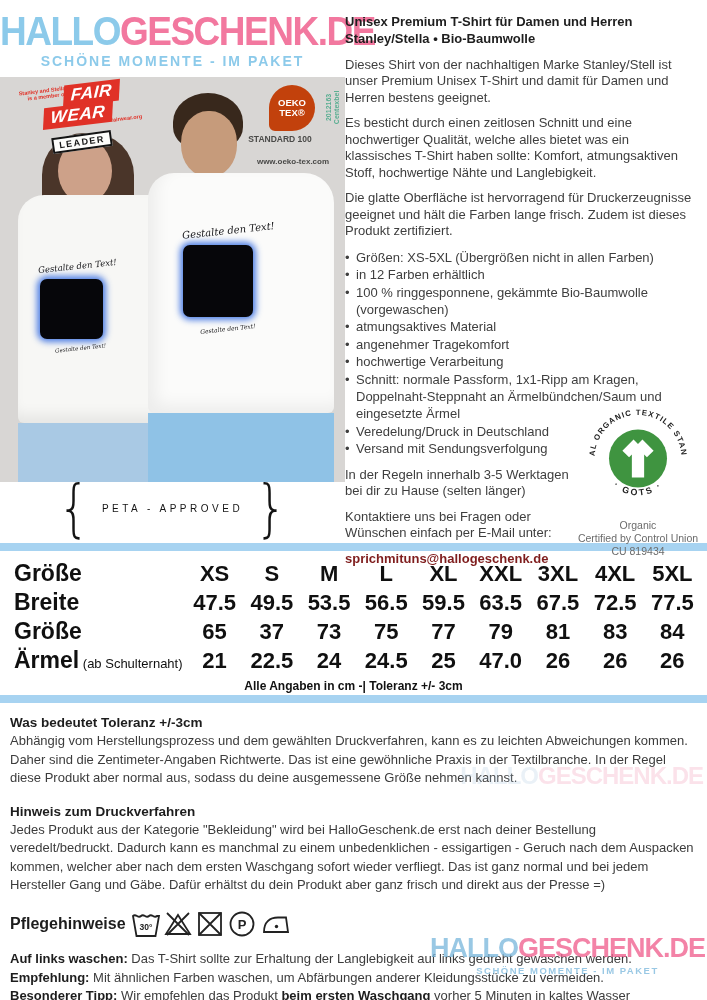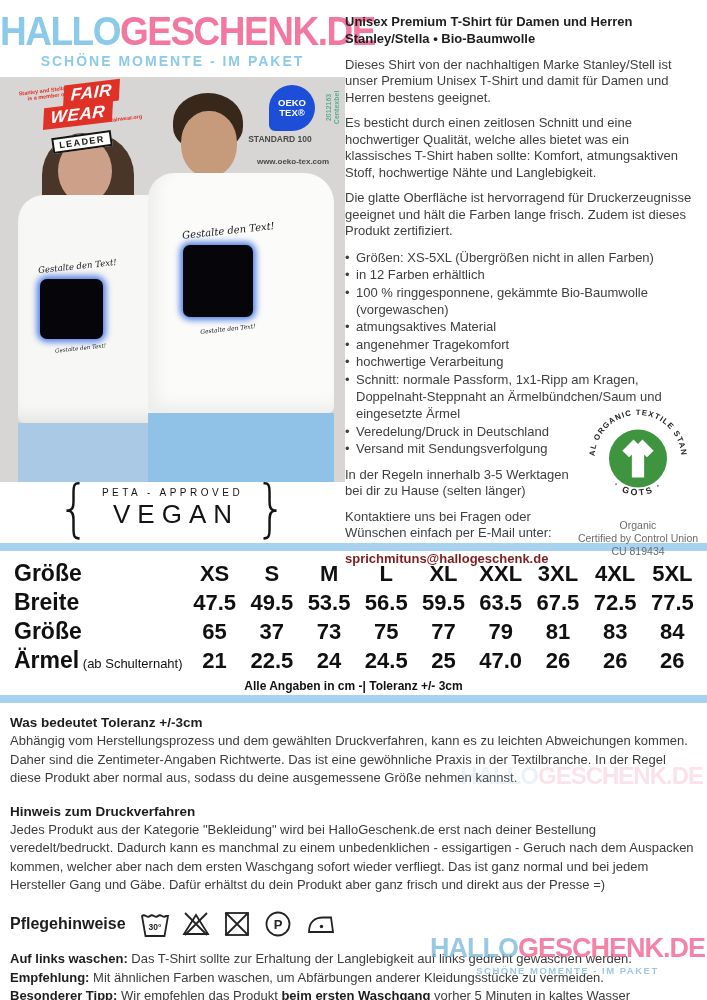--- a/index.html
+++ b/index.html
@@ -34,21 +34,21 @@
   .fairwear{position:absolute;left:8px;top:3px;width:128px;height:80px;}
   .fw-member{position:absolute;left:6px;top:8px;width:52px;font-size:5.5px;font-weight:700;color:#e03127;transform:rotate(-7deg);line-height:1.15;text-align:right;}
   .fw-block{position:absolute;background:#e03127;color:#fff;font-weight:800;font-style:italic;font-size:17px;
             padding:0 7px;line-height:22px;transform:skewX(-10deg) rotate(-7deg);letter-spacing:.5px;}
   .fw-fair{left:56px;top:2px;} .fw-wear{left:36px;top:24px;}
   .fw-url{position:absolute;left:103px;top:35px;font-size:5.5px;font-weight:700;color:#e03127;transform:rotate(-7deg);}
   .fw-leader{position:absolute;left:44px;top:54px;background:#fdfdfb;color:#141414;border:2px solid #141414;
              font-size:9px;font-weight:800;letter-spacing:1.5px;padding:1px 5px;transform:rotate(-8deg);}
   
   .oeko{position:absolute;left:245px;top:8px;width:96px;height:86px;text-align:center;}
-  .oeko-blob{position:absolute;left:24px;top:0;width:46px;height:46px;background:#1d4ed8;border-radius:50% 50% 50% 6px;
+  .oeko-blob{position:absolute;left:24px;top:0;width:46px;height:46px;background:#c2410c;border-radius:50% 50% 50% 6px;
              color:#fff;font-weight:800;font-size:9.5px;line-height:1.1;display:flex;align-items:center;justify-content:center;flex-direction:column;}
   .oeko-standard{position:absolute;left:0px;top:50px;width:70px;font-size:8.5px;font-weight:800;color:#4a4a48;line-height:1.15;}
   .oeko-cert{position:absolute;left:66px;top:14px;width:44px;font-size:7px;font-weight:800;color:#58ae91;
              transform:rotate(-90deg);transform-origin:center;line-height:1.2;}
   .oeko-url{position:absolute;left:0;top:72px;width:96px;font-size:8px;font-weight:800;color:#4a4a48;}
   
   .vegan{height:52px;display:flex;align-items:center;justify-content:center;gap:12px;color:#141414;}
   .brace{font-size:50px;font-weight:200;transform:scaleY(1.25);line-height:1;font-family:"DejaVu Sans",sans-serif;}
   .vegan-mid{text-align:center;}
   .vegan-top{font-size:10px;font-weight:400;letter-spacing:3.5px;}
@@ -70,21 +70,21 @@
   .size-section{padding:8px 6px 2px 6px;}
   .size-row{display:flex;align-items:baseline;line-height:28px;color:#101010;}
   .size-label{flex:0 0 172px;font-weight:800;font-size:23px;padding-left:8px;white-space:nowrap;}
   .size-suffix{font-weight:400;font-size:13px;}
   .size-cell{flex:1;text-align:center;font-weight:800;font-size:22px;}
   .size-caption{text-align:center;font-size:12px;font-weight:800;color:#111;margin-top:1px;}
   
   .bottom{position:relative;padding:10px 10px 0 10px;font-size:13px;line-height:1.42;color:#3c3c3c;}
   .bottom h3{margin:0;font-size:13.5px;font-weight:800;color:#1d1d1d;}
   .bottom .sec{margin-bottom:14px;}
-  .care-row{display:flex;align-items:center;gap:9px;margin:4px 0 10px 0;}
+  .care-row{display:flex;align-items:center;margin:4px 0 10px 0;}
   .care-label{font-size:16px;font-weight:800;color:#1d1d1d;margin-right:4px;}
   .care-row svg{display:block;}
   .care-line{margin:0;}
   .care-line b{color:#1d1d1d;}
   
   .wm-faint{position:absolute;top:56px;right:4px;font-size:24px;font-weight:800;letter-spacing:-1px;pointer-events:none;white-space:nowrap;}
   .wm-faint .blue{color:rgba(180,205,225,.28);} .wm-faint .pink{color:rgba(242,150,180,.28);}
   .wm-bottom{position:absolute;top:232px;right:2px;text-align:center;pointer-events:none;opacity:.78;}
   .wm-bottom-main{font-size:27px;font-weight:800;letter-spacing:-1px;line-height:1;white-space:nowrap;}
   .wm-bottom-main .blue{color:#7db9dd;} .wm-bottom-main .pink{color:#f0618f;}
@@ -137,21 +137,20 @@
           <div class="oeko-standard">STANDARD 100</div>
           <div class="oeko-cert">2012163 Centexbel</div>
           <div class="oeko-url">www.oeko-tex.com</div>
         </div>
       </div>
 
       <div class="vegan">
         <span class="brace">{</span>
         <div class="vegan-mid">
           <div class="vegan-top">PETA - APPROVED</div>
-          <div class="vegan-main">VEGAN</div>
         </div>
         <span class="brace">}</span>
       </div>
     </div>
 
     <div class="right-col">
       <p class="prod-title">
         <span>Unisex Premium T-Shirt für Damen und Herren</span><br>
         <span>Stanley/Stella • Bio-Baumwolle</span>
       </p>

